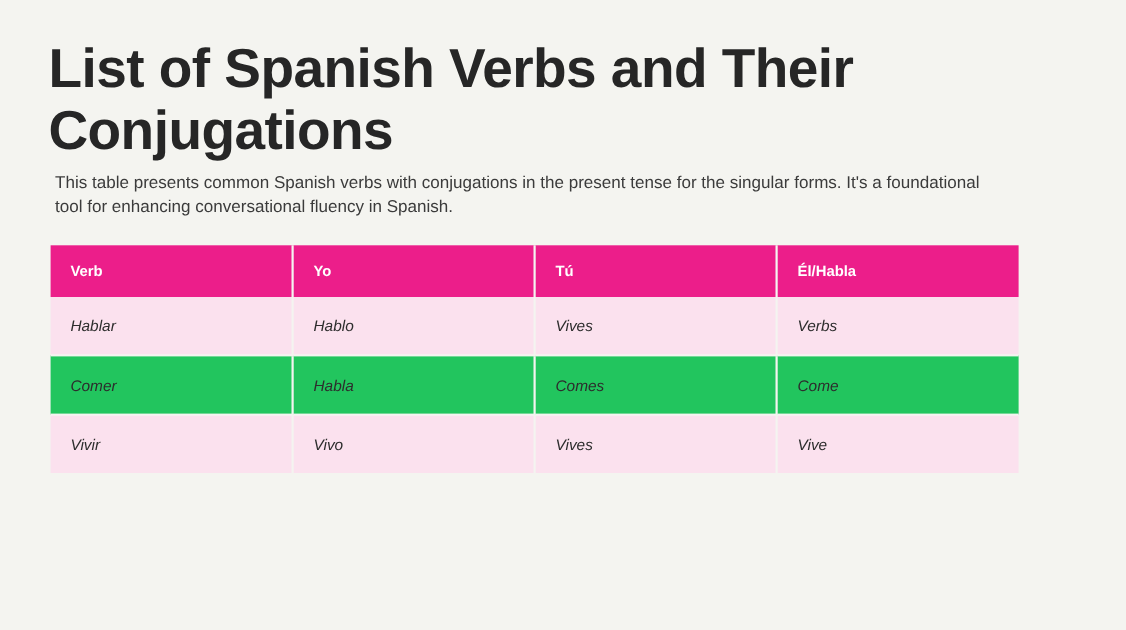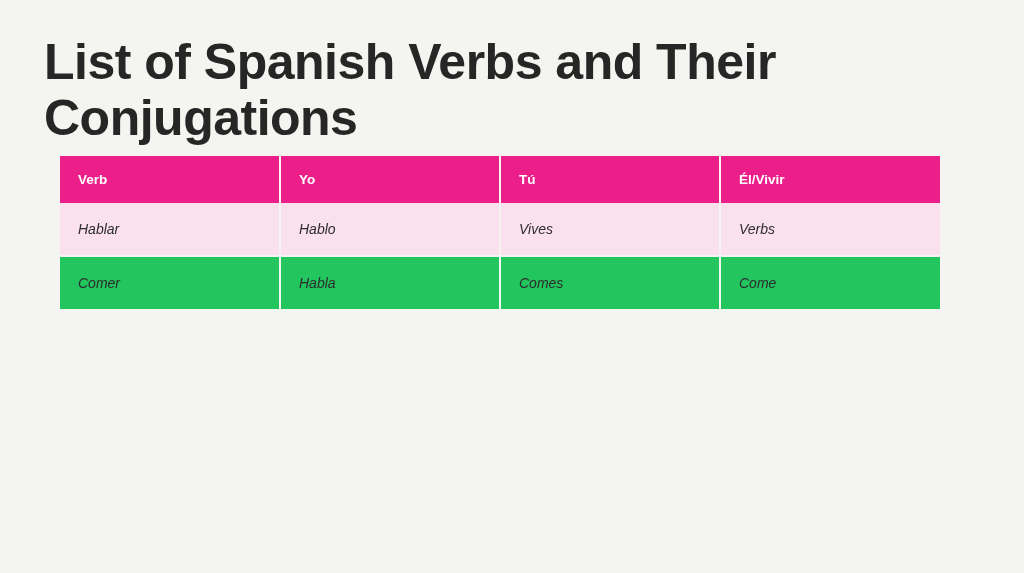--- a/index.html
+++ b/index.html
@@ -32,21 +32,21 @@
   .subtitle {
     font-size: 15.5px;
     line-height: 1.45;
     color: #3b3b3b;
     margin: 0 0 22px 6px;
     max-width: 845px;
   }
   table.verb-table {
     border-collapse: collapse;
     width: 880px;
-    margin-left: 16px;
+    margin-left: 2px;
     table-layout: fixed;
   }
   table.verb-table th {
     background: #ec1e8a;
     color: #ffffff;
     font-size: 13.5px;
     font-weight: bold;
     text-align: left;
     padding: 16px 0 16px 18px;
     border-right: 2px solid #f4f4f0;
@@ -76,39 +76,46 @@
     border-bottom: none;
   }
 </style>
 </head>
 <body>
 
 <div class="slide">
 
   <h1 class="title">List of Spanish Verbs and Their Conjugations</h1>
 
+  <p class="subtitle">This table presents common Spanish verbs with conjugations in the present tense for the singular forms. It's a foundational tool for enhancing conversational fluency in Spanish.</p>
 
   <table class="verb-table">
     <thead>
       <tr>
         <th>Verb</th>
         <th>Yo</th>
         <th>Tú</th>
-        <th>Él/Vivir</th>
+        <th>Él/Habla</th>
       </tr>
     </thead>
     <tbody>
       <tr class="row-light">
         <td>Hablar</td>
         <td>Hablo</td>
         <td>Vives</td>
         <td>Verbs</td>
       </tr>
       <tr class="row-dark">
         <td>Comer</td>
         <td>Habla</td>
         <td>Comes</td>
         <td>Come</td>
       </tr>
+      <tr class="row-light">
+        <td>Vivir</td>
+        <td>Vivo</td>
+        <td>Vives</td>
+        <td>Vive</td>
+      </tr>
     </tbody>
   </table>
 
 </div>
 
 </body></html>

